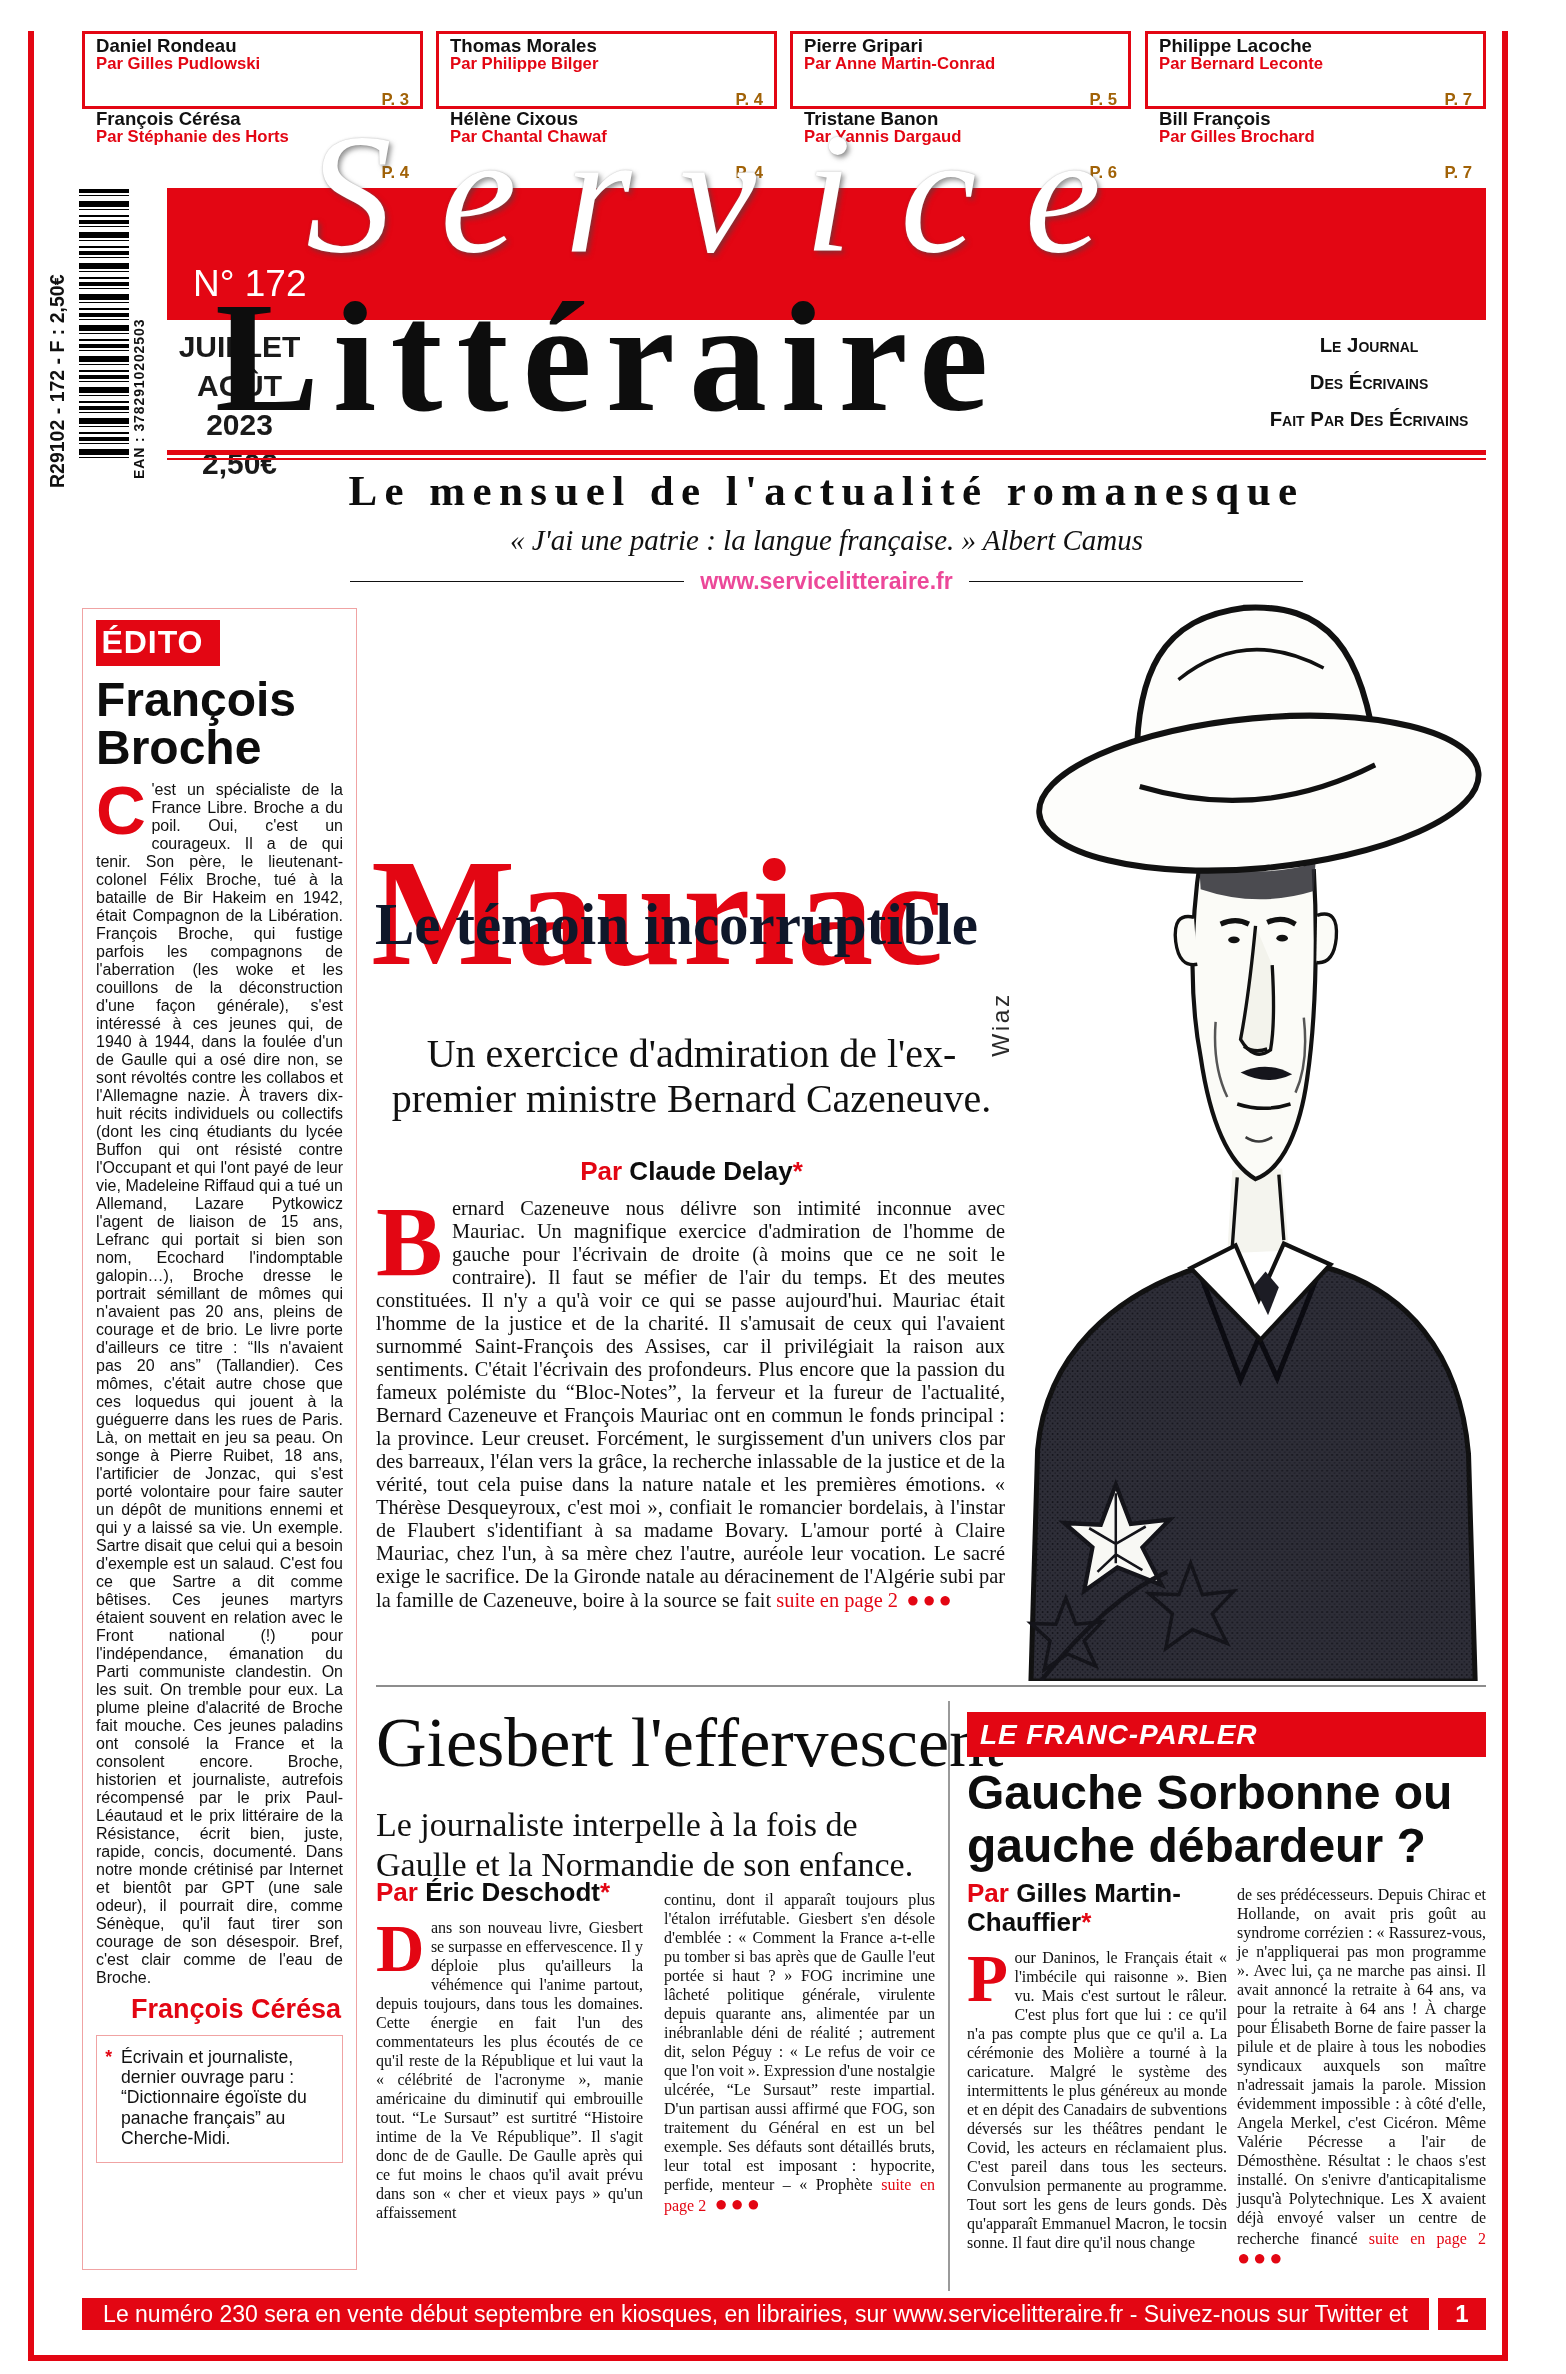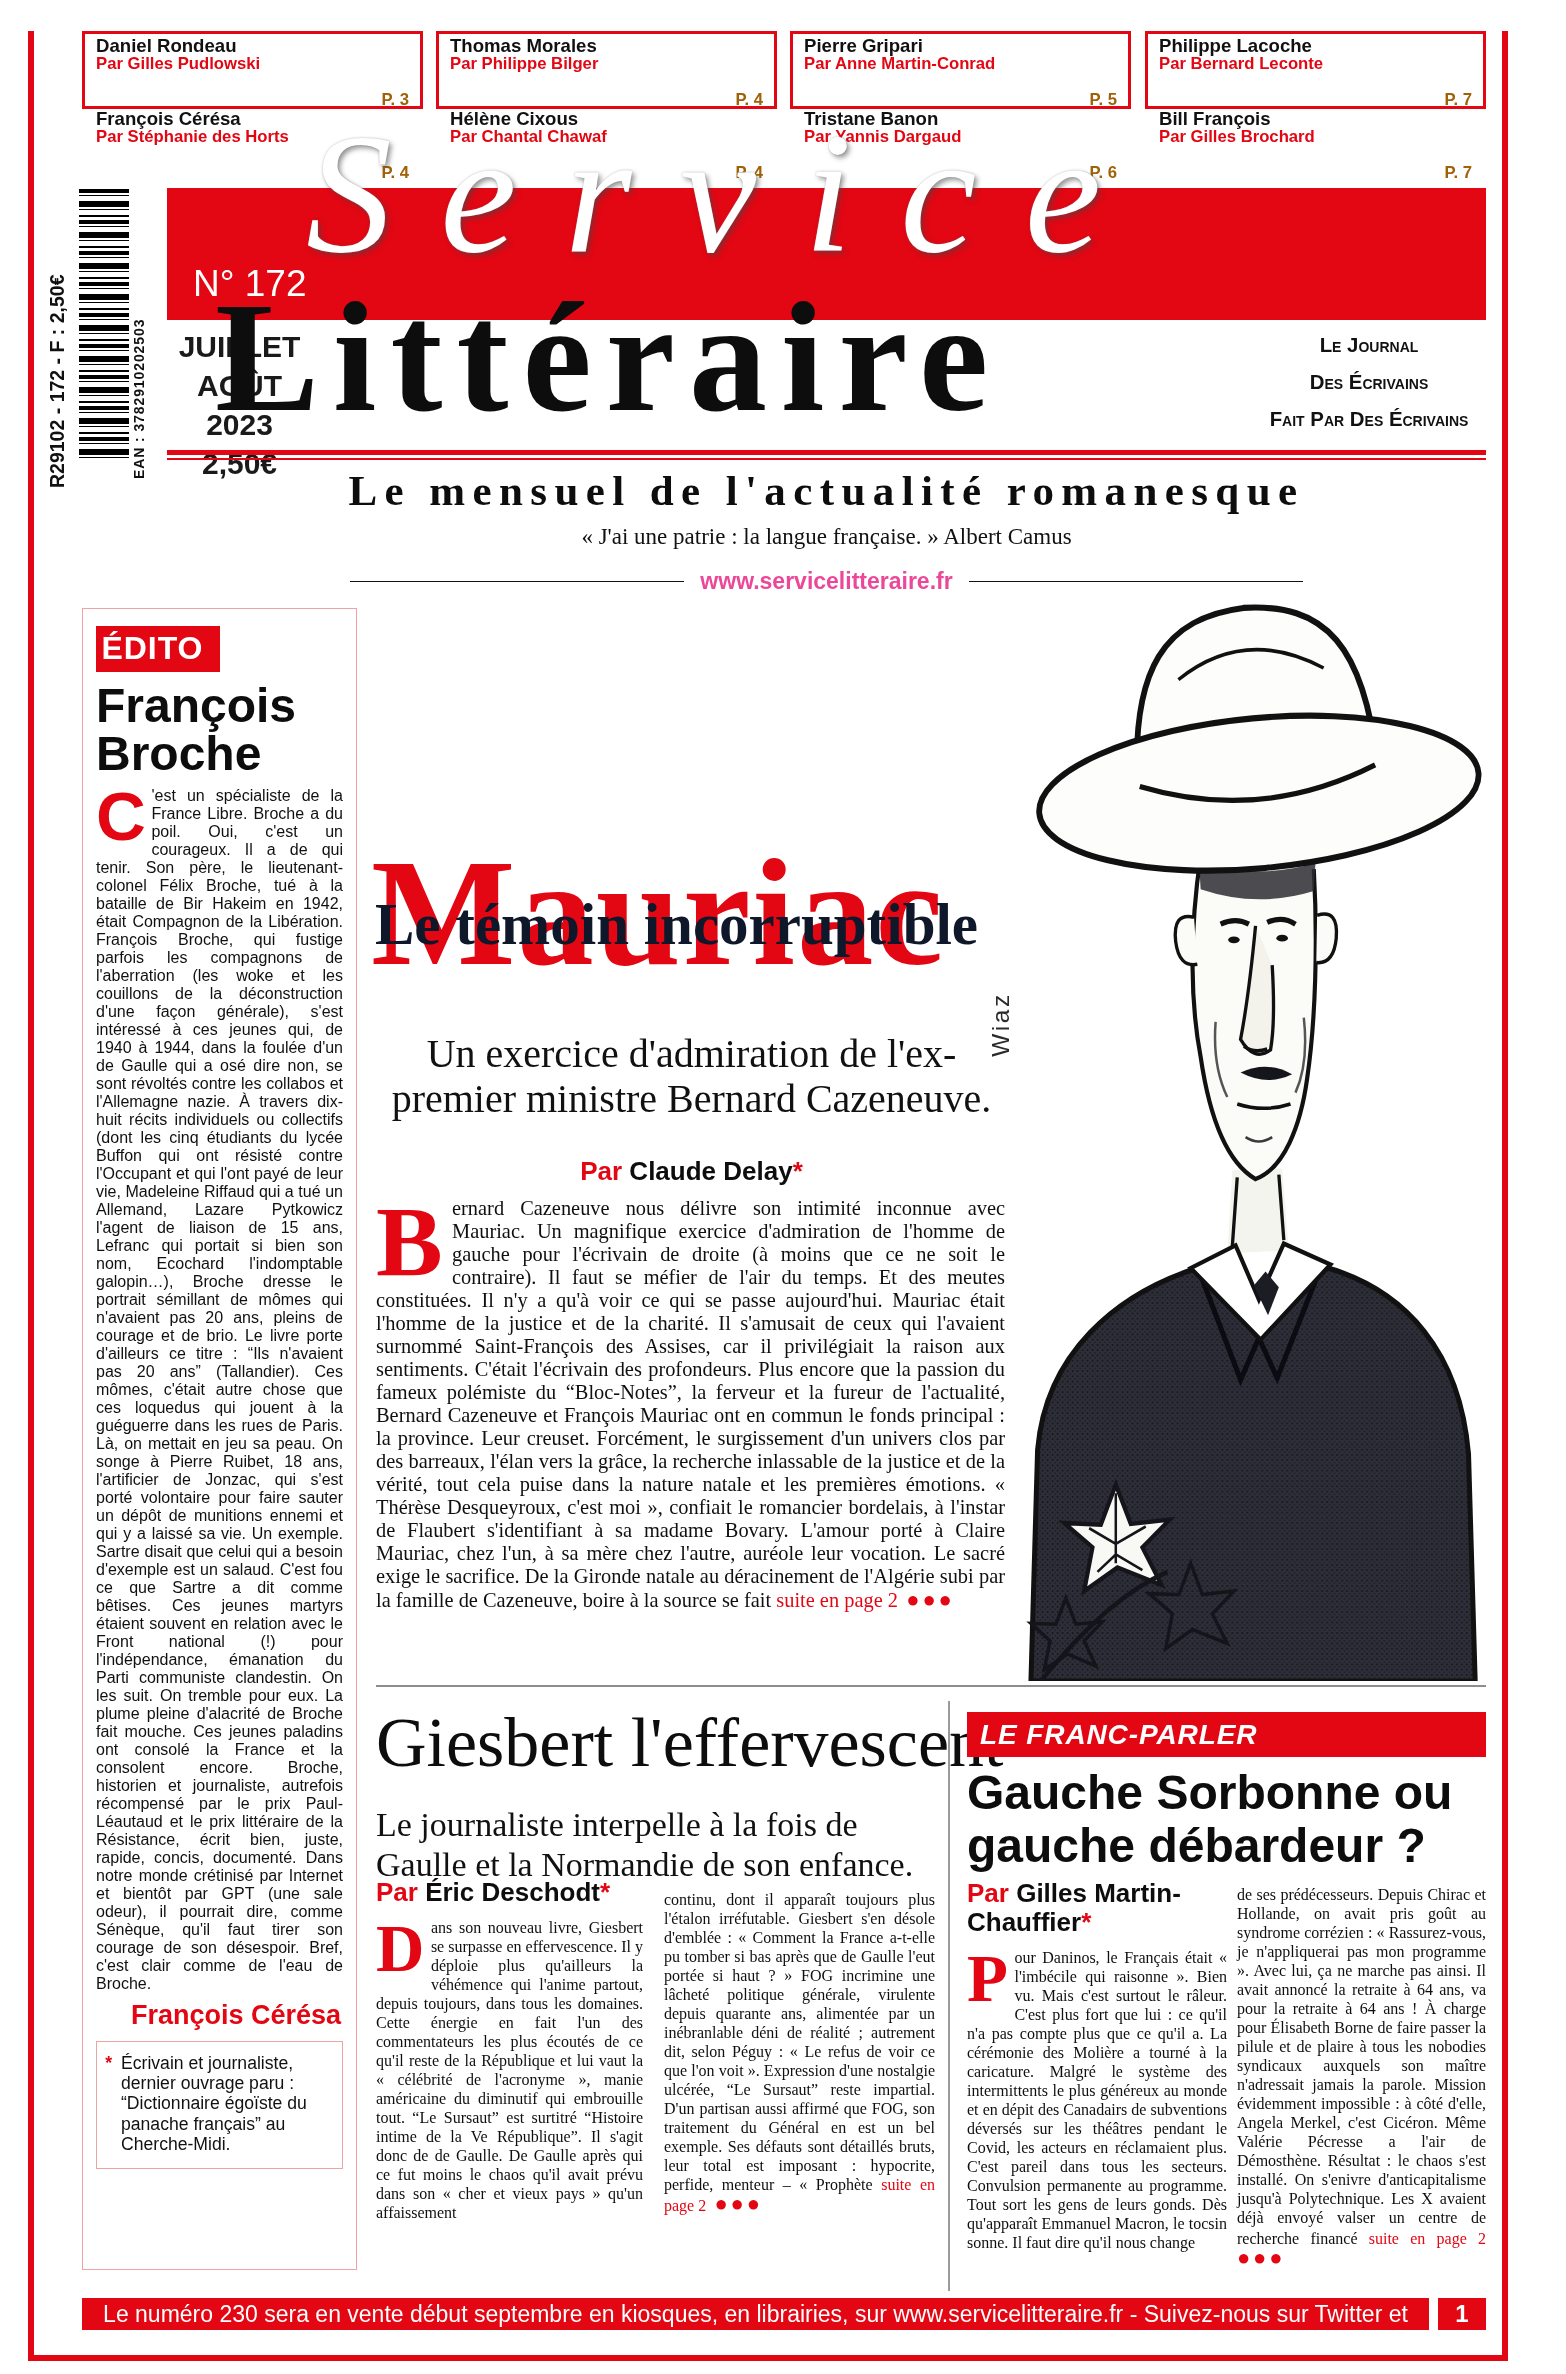--- a/index.html
+++ b/index.html
@@ -24,36 +24,36 @@
                 text-shadow:2.8px 2.8px 5.6px rgba(70,70,70,.55), 0 0 1.9px rgba(120,120,120,.5);}
   .logo-litteraire{position:absolute;left:215px;top:280px;z-index:2;font-family:"Liberation Serif",serif;
                 font-weight:bold;font-size:156px;line-height:1;color:#0d0d0d;letter-spacing:.09em;}
   .journal-tag{position:absolute;left:1252px;top:327px;width:234px;text-align:center;z-index:3;
                font-weight:bold;font-size:20.4px;line-height:37px;font-variant:small-caps;color:#111;}
   .rule1{position:absolute;left:167px;top:450px;width:1319px;height:4.6px;background:#e30613;}
   .rule2{position:absolute;left:167px;top:458px;width:1319px;height:1.9px;background:#e30613;}
   .tagline{position:absolute;left:167px;top:466px;width:1319px;text-align:center;
            font-family:"Liberation Serif",serif;font-weight:bold;font-size:43px;letter-spacing:7.4px;color:#0d0d0d;}
   .quote{position:absolute;left:167px;top:524px;width:1319px;text-align:center;
-         font-family:"Liberation Serif",serif;font-size:23px;color:#111;}
+         font-family:"Liberation Serif",serif;font-style:italic;font-size:29px;color:#111;}
   .site-row{position:absolute;left:167px;top:568px;width:1319px;display:flex;align-items:center;justify-content:center;gap:16.7px;}
   .site-row .hline{width:334px;height:1.9px;background:#111;}
   .site{color:#ec4899;font-weight:bold;font-size:23px;text-align:center;}
   
   .bc{position:absolute;left:46px;top:182px;width:111px;height:306px;}
   .vtext{writing-mode:vertical-rl;transform:rotate(180deg);position:absolute;}
   .bc-price{left:0;top:37px;height:269px;font-weight:bold;font-size:19.5px;color:#111;}
   .bc-bars{position:absolute;left:33px;top:7.4px;width:50px;height:273px;
      background:repeating-linear-gradient(to bottom,#000 0 3.7px,#fff 3.7px 5.6px,#000 5.6px 7.4px,#fff 7.4px 12px,#000 12px 17.6px,#fff 17.6px 19.5px,#000 19.5px 21.3px,#fff 21.3px 26px,#000 26px 28px,#fff 28px 31px);}
   .bc-ean{left:85px;top:28px;height:269px;font-weight:bold;font-size:14px;letter-spacing:0.9px;color:#111;}
   
   .edito{position:absolute;left:82px;top:608px;width:275px;height:1662px;border:1.9px solid #f0a3a3;
          box-sizing:border-box;padding:11px 13px 0 13px;}
   .edito-bar{display:inline-block;background:#e30613;color:#fff;font-weight:bold;font-size:32px;
-             padding:3.7px 16.7px 5.6px 5.6px;letter-spacing:0.9px;margin-top:6px;}
+             padding:3.7px 16.7px 5.6px 5.6px;letter-spacing:0.9px;}
   .edito-title{font-weight:bold;font-size:48px;line-height:48px;color:#0d0d0d;margin:9.3px 0 9.3px 0;}
   .edito-body{font-size:16px;line-height:18px;text-align:justify;color:#101010;}
   .edito-body .dropcap{float:left;color:#e30613;font-weight:bold;font-size:69px;line-height:56px;padding:1.9px 5.6px 0 0;}
   .edito-sig{text-align:right;color:#e30613;font-weight:bold;font-size:27px;margin:7.4px 1.9px 9.3px 0;}
   .edito-foot{position:relative;border:1.9px solid #f0a3a3;margin:3.7px 0 0 0;padding:11px 11px 13px 24px;
               font-size:17.6px;line-height:20.4px;color:#111;}
   .edito-foot .star{position:absolute;left:8.3px;top:11px;color:#e30613;font-weight:bold;}
   
   .f-title{position:absolute;left:371px;font-family:"Liberation Serif",serif;font-weight:bold;
            font-size:153px;line-height:1;color:#e30613;letter-spacing:1.9px;}

